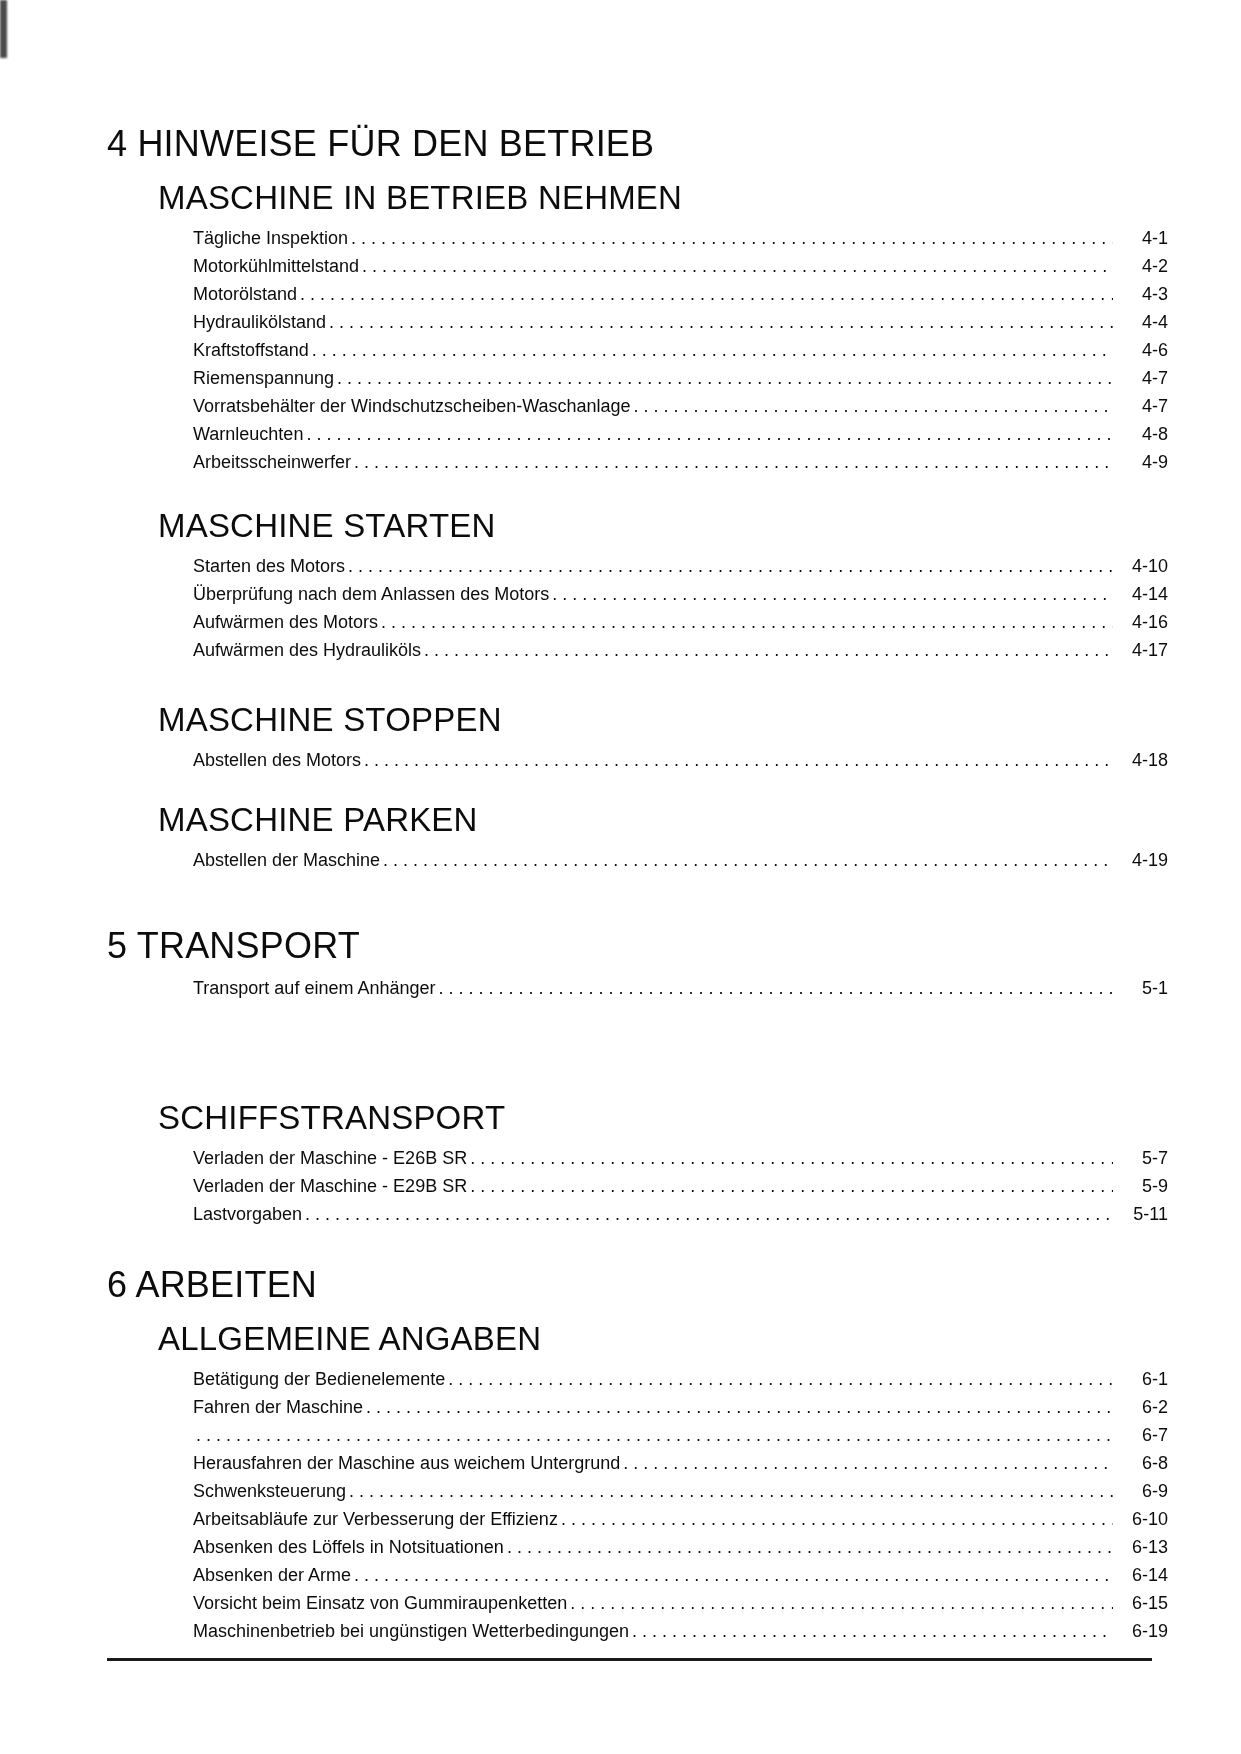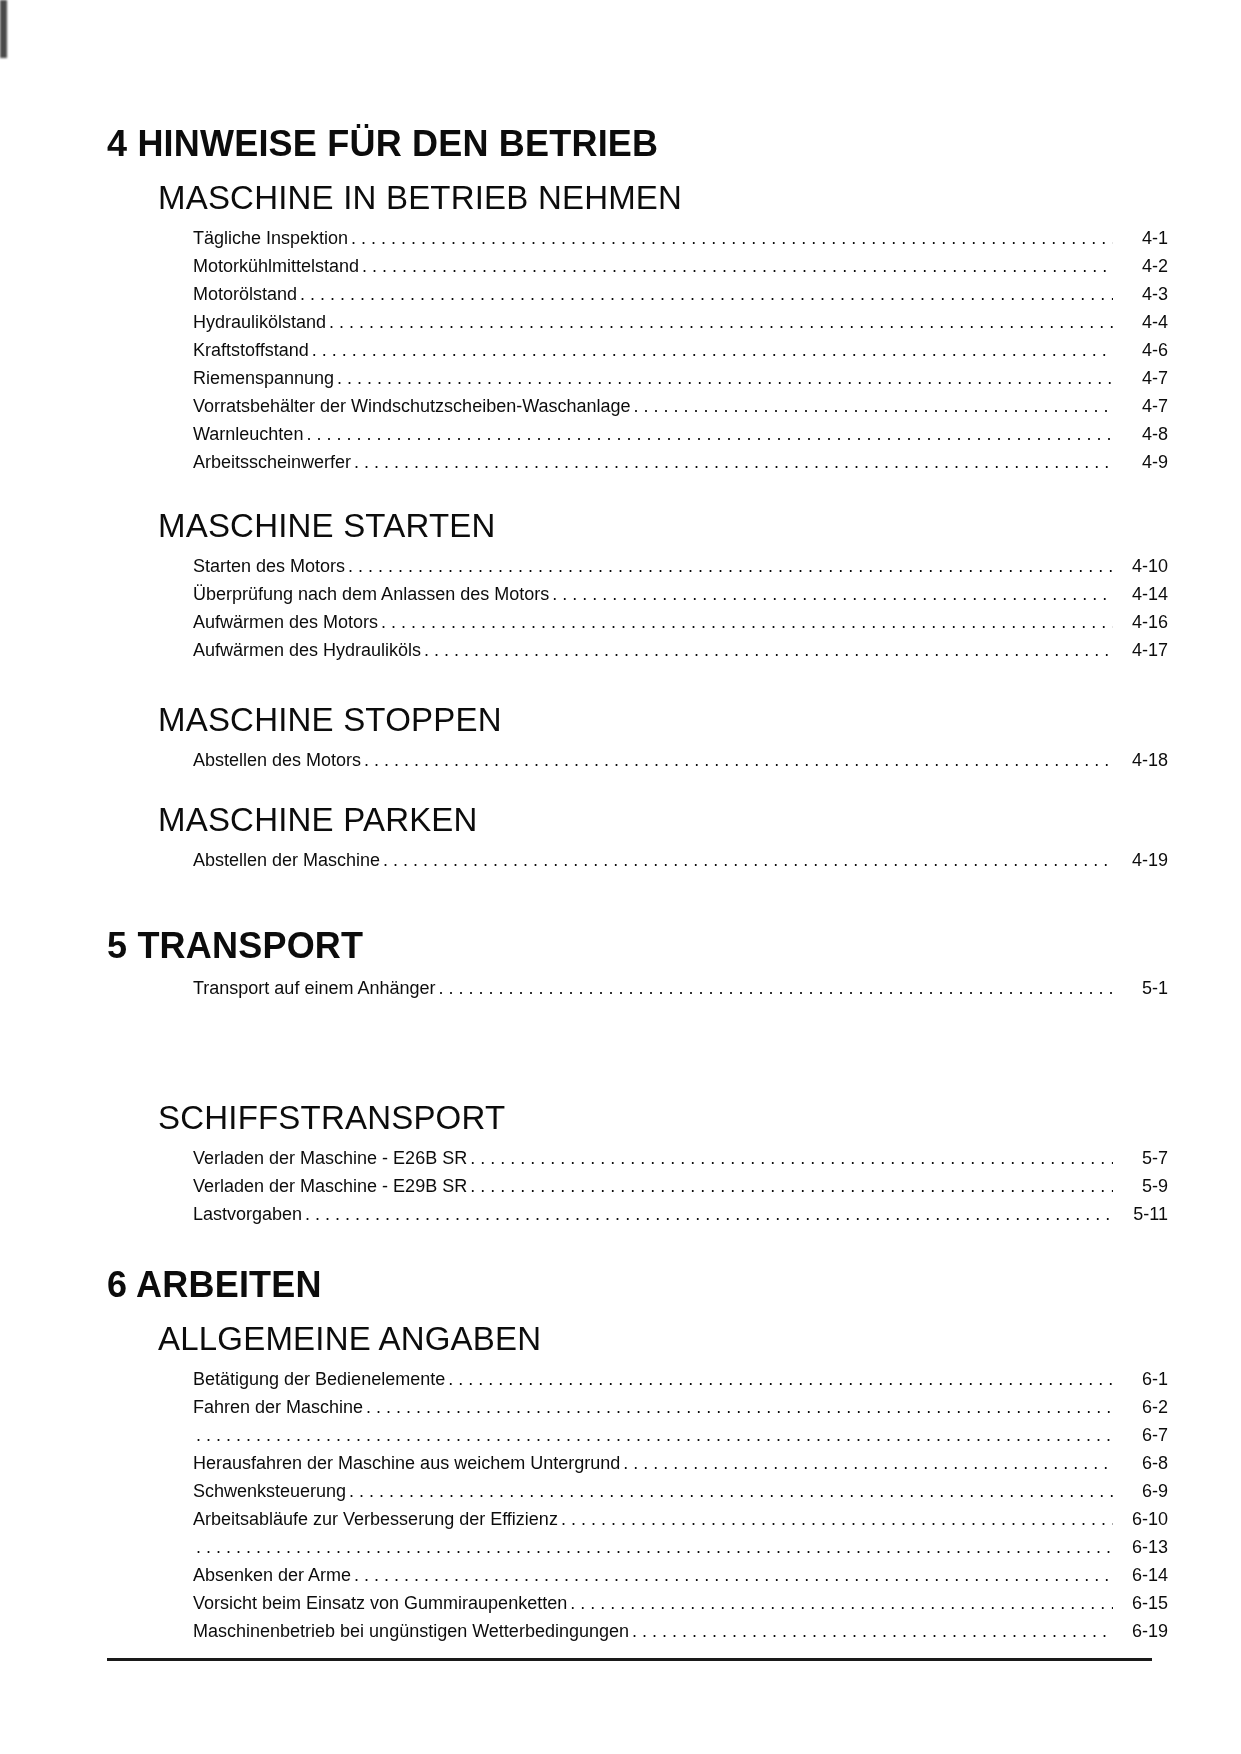--- a/index.html
+++ b/index.html
@@ -26,21 +26,21 @@
     filter: blur(1px);
   }
   .chapter {
     position: absolute;
     left: 107px;
   }
   .chapter-title {
     margin: 0;
     font-size: 36px;
     line-height: 40px;
-    font-weight: bold;
+    font-weight: normal;
     white-space: nowrap;
     letter-spacing: 0.2px;
   }
   .section {
     position: absolute;
     left: 150px;
   }
   .section-title {
     margin: 8px;
     font-size: 33px;
@@ -281,20 +281,21 @@
     <span class="entry-page">6-9</span>
   </div>
 
   <div class="toc-row">
     <span class="entry-label">Arbeitsabläufe zur Verbesserung der Effizienz</span>
     <span class="entry-dots">..........................................................................................................................................................................</span>
     <span class="entry-page">6-10</span>
   </div>
 
   <div class="toc-row">
+    <span class="entry-label">Absenken des Löffels in Notsituationen</span>
     <span class="entry-dots">..........................................................................................................................................................................</span>
     <span class="entry-page">6-13</span>
   </div>
 
   <div class="toc-row">
     <span class="entry-label">Absenken der Arme</span>
     <span class="entry-dots">..........................................................................................................................................................................</span>
     <span class="entry-page">6-14</span>
   </div>
 

